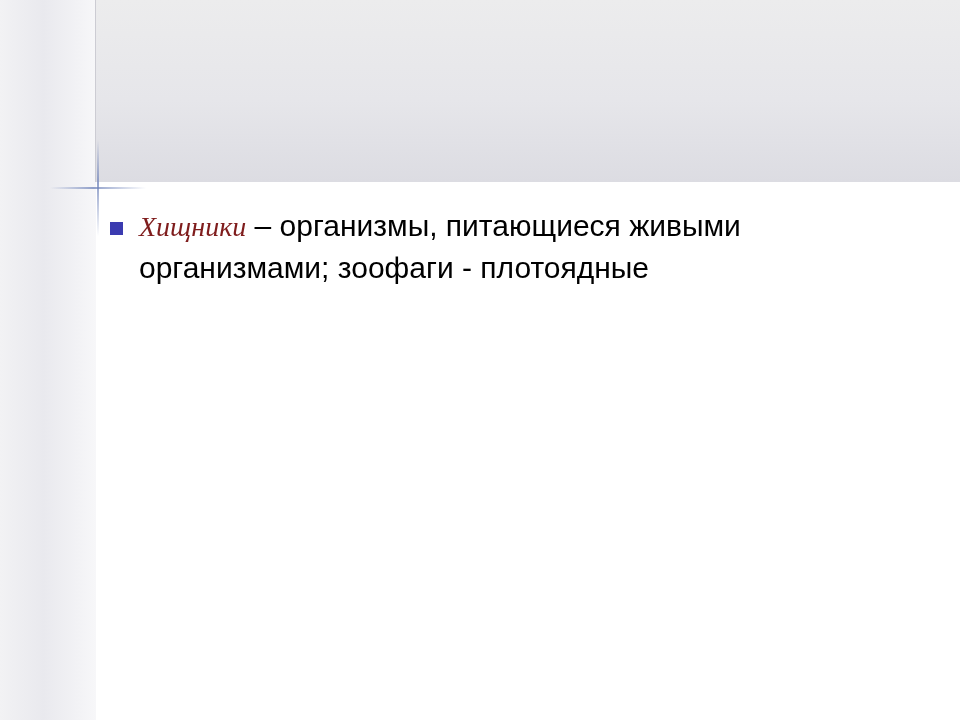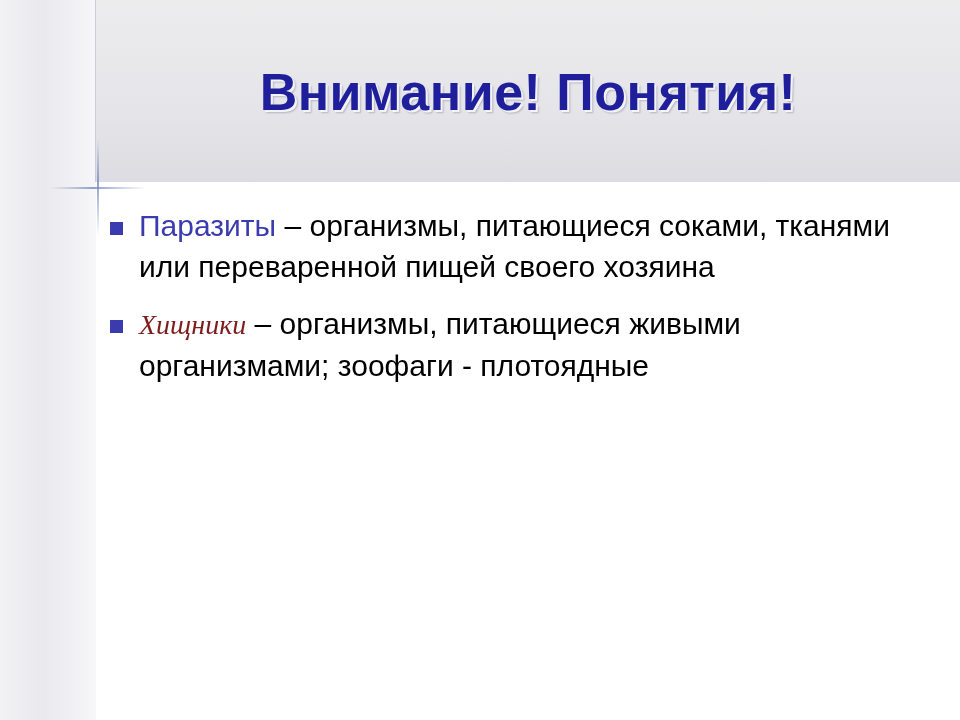--- a/index.html
+++ b/index.html
@@ -151,29 +151,24 @@
   <div class="header-band"></div>
   <div class="left-band"></div>
   <div class="body-bg"></div>
   <div class="band-edge"></div>
 
   <div class="cross-mark">
     <div class="h"></div>
     <div class="v"></div>
   </div>
 
-  <div class="title">Внимание! Понятия!</div>
 
   <div class="content">
 
 
-    <div class="bullet-row">
-      <div class="bullet-marker"></div>
-      <div class="bullet-text"><span class="term">Паразиты</span><span> – организмы, питающиеся соками, тканями или переваренной пищей своего хозяина</span></div>
-    </div>
 
     <div class="bullet-row">
       <div class="bullet-marker"></div>
       <div class="bullet-text"><span class="term-italic">Хищники</span><span> – организмы, питающиеся живыми организмами;  зоофаги - плотоядные</span></div>
     </div>
 
   </div>
 </div>
 
 </body></html>

